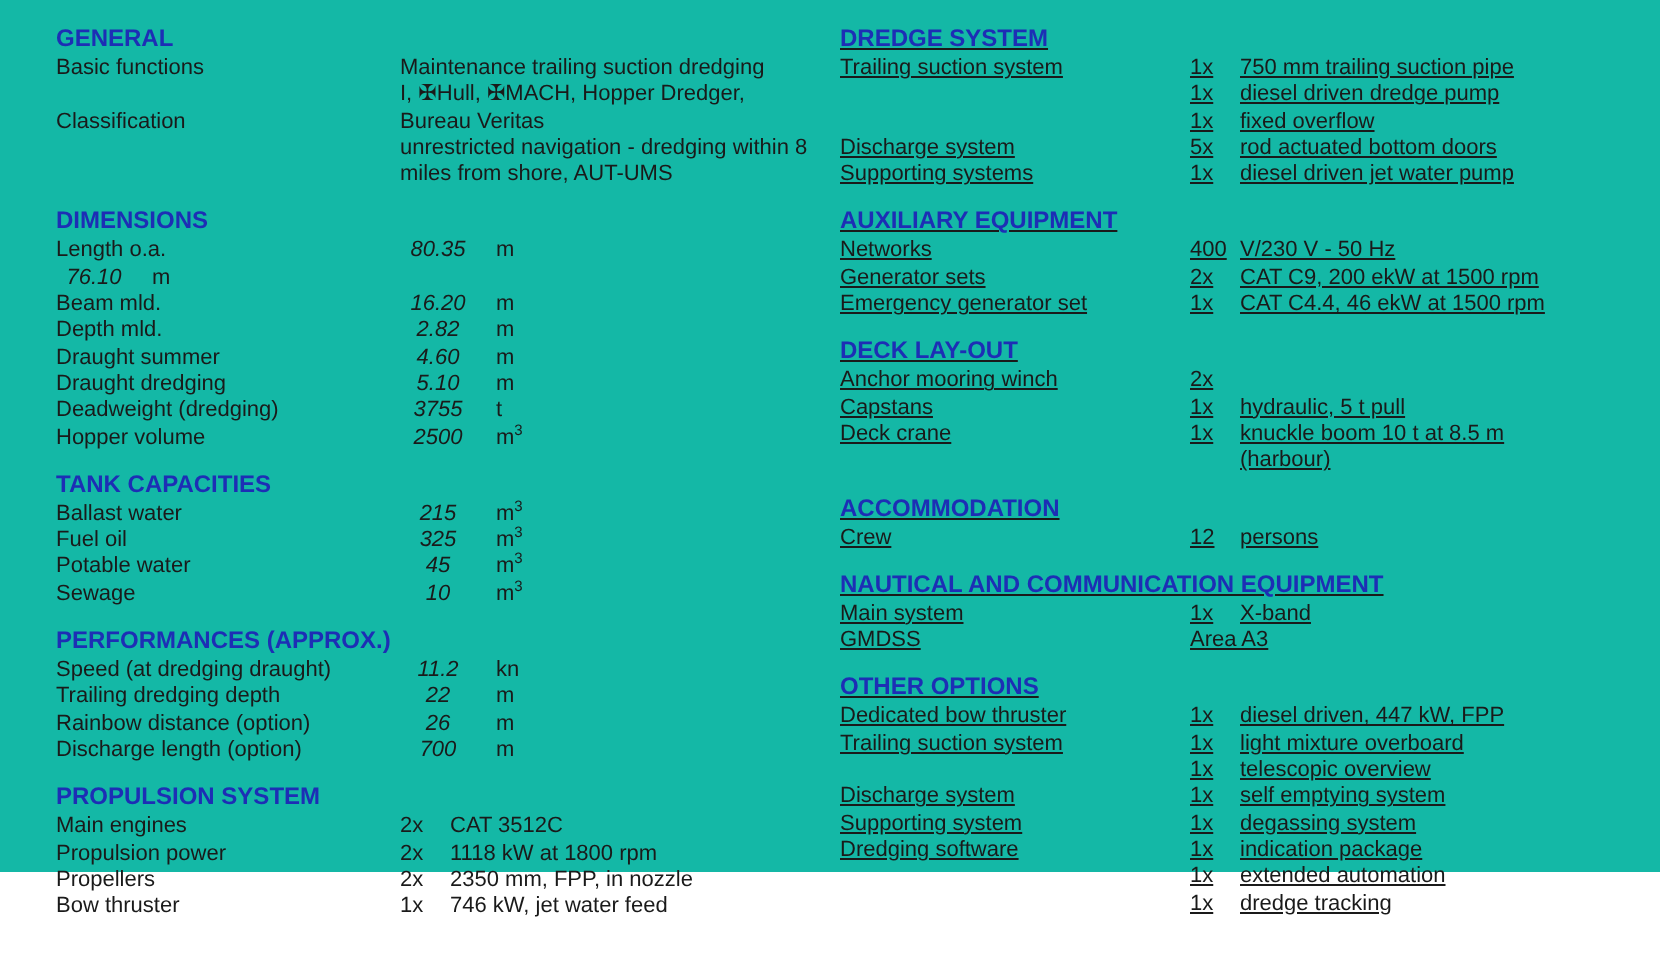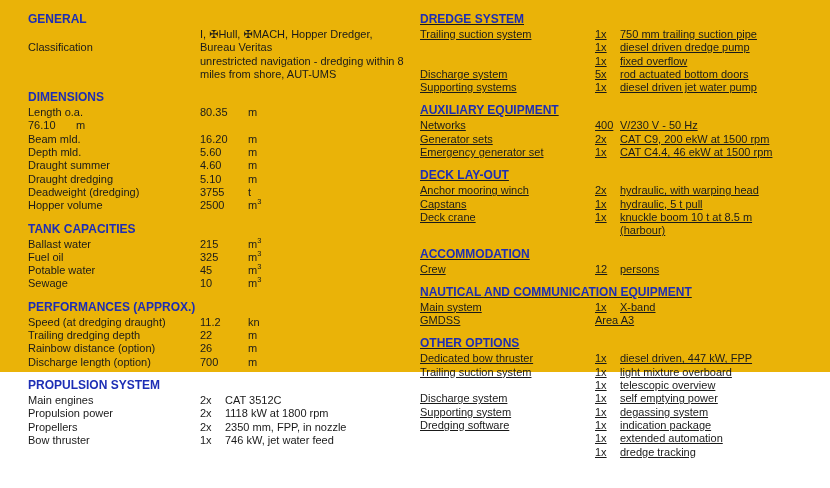--- a/index.html
+++ b/index.html
@@ -1,57 +1,61 @@
 <!DOCTYPE html>
 <html style="--accent: #1d2eb5; --ink: #1a1a1a;"><head>
 <meta charset="utf-8">
 <style>
   :root { --accent: #1d2eb5; --ink: #1a1a1a; }
   * { margin: 0; padding: 0; box-sizing: border-box; }
   html, body { width: 830px; height: 488px; background: #ffffff; overflow: hidden; }
   .page {
     position: relative;
-    width: 830px; height: 372px;
-    background: #eab308;
+    width: 830px; height: 436px;
+    background: #14b8a6;
     font-family: "Liberation Sans", "DejaVu Sans", sans-serif;
     font-size: 11px;
     color: var(--ink);
   }
   .col { position: absolute; top: 12px; }
   .col-left  { left: 28px;  width: 384px; }
   .col-right { left: 420px; width: 390px; text-decoration: underline; }
   .section { margin-top: 9px; }
   .section:first-child { margin-top: 0; }
   .sec-title {
     color: var(--accent);
     font-weight: bold;
     font-size: 12px;
     line-height: 14px;
     margin-bottom: 2px;
     white-space: nowrap;
   }
   .row { display: flex; line-height: 13.3px; align-items: baseline; }
   .label { flex: 0 0 172px; white-space: nowrap; }
   .col-right .label { flex-basis: 175px; }
-  .val  { flex: 0 0 38px; text-align: left; white-space: nowrap; }
+  .val  { flex: 0 0 38px; text-align: center; white-space: nowrap; font-style: italic; }
   .unit { margin-left: 10px; white-space: nowrap; }
   .qty  { flex: 0 0 25px; white-space: nowrap; }
   .desc { white-space: nowrap; }
   .text { white-space: nowrap; }
   .full { white-space: nowrap; }
   sup { font-size: 7.5px; line-height: 0; }
 </style>
 </head>
 <body>
 
 <div class="page">
   <div class="col col-left">
       <div class="section">
         <div class="sec-title">GENERAL</div>
         <div class="row">
+          <span class="label">Basic functions</span>
+          <span class="text">Maintenance trailing suction dredging</span>
+        </div>
+        <div class="row">
           <span class="label"></span>
           <span class="text">I, ✠Hull, ✠MACH, Hopper Dredger,</span>
         </div>
         <div class="row">
           <span class="label">Classification</span>
           <span class="text">Bureau Veritas</span>
         </div>
         <div class="row">
           <span class="label"></span>
           <span class="text">unrestricted navigation - dredging within 8</span>
@@ -72,21 +76,21 @@
           <span class="val">76.10</span>
           <span class="unit">m</span>
         </div>
         <div class="row">
           <span class="label">Beam mld.</span>
           <span class="val">16.20</span>
           <span class="unit">m</span>
         </div>
         <div class="row">
           <span class="label">Depth mld.</span>
-          <span class="val">5.60</span>
+          <span class="val">2.82</span>
           <span class="unit">m</span>
         </div>
         <div class="row">
           <span class="label">Draught summer</span>
           <span class="val">4.60</span>
           <span class="unit">m</span>
         </div>
         <div class="row">
           <span class="label">Draught dredging</span>
           <span class="val">5.10</span>
@@ -218,21 +222,20 @@
           <span class="label">Emergency generator set</span>
           <span class="qty">1x</span>
           <span class="desc">CAT C4.4, 46 ekW at 1500 rpm</span>
         </div>
       </div>
       <div class="section">
         <div class="sec-title">DECK LAY-OUT</div>
         <div class="row">
           <span class="label">Anchor mooring winch</span>
           <span class="qty">2x</span>
-          <span class="desc">hydraulic, with warping head</span>
         </div>
         <div class="row">
           <span class="label">Capstans</span>
           <span class="qty">1x</span>
           <span class="desc">hydraulic, 5 t pull</span>
         </div>
         <div class="row">
           <span class="label">Deck crane</span>
           <span class="qty">1x</span>
           <span class="desc">knuckle boom 10 t at 8.5 m</span>
@@ -276,21 +279,21 @@
           <span class="desc">light mixture overboard</span>
         </div>
         <div class="row">
           <span class="label"></span>
           <span class="qty">1x</span>
           <span class="desc">telescopic overview</span>
         </div>
         <div class="row">
           <span class="label">Discharge system</span>
           <span class="qty">1x</span>
-          <span class="desc">self emptying power</span>
+          <span class="desc">self emptying system</span>
         </div>
         <div class="row">
           <span class="label">Supporting system</span>
           <span class="qty">1x</span>
           <span class="desc">degassing system</span>
         </div>
         <div class="row">
           <span class="label">Dredging software</span>
           <span class="qty">1x</span>
           <span class="desc">indication package</span>

